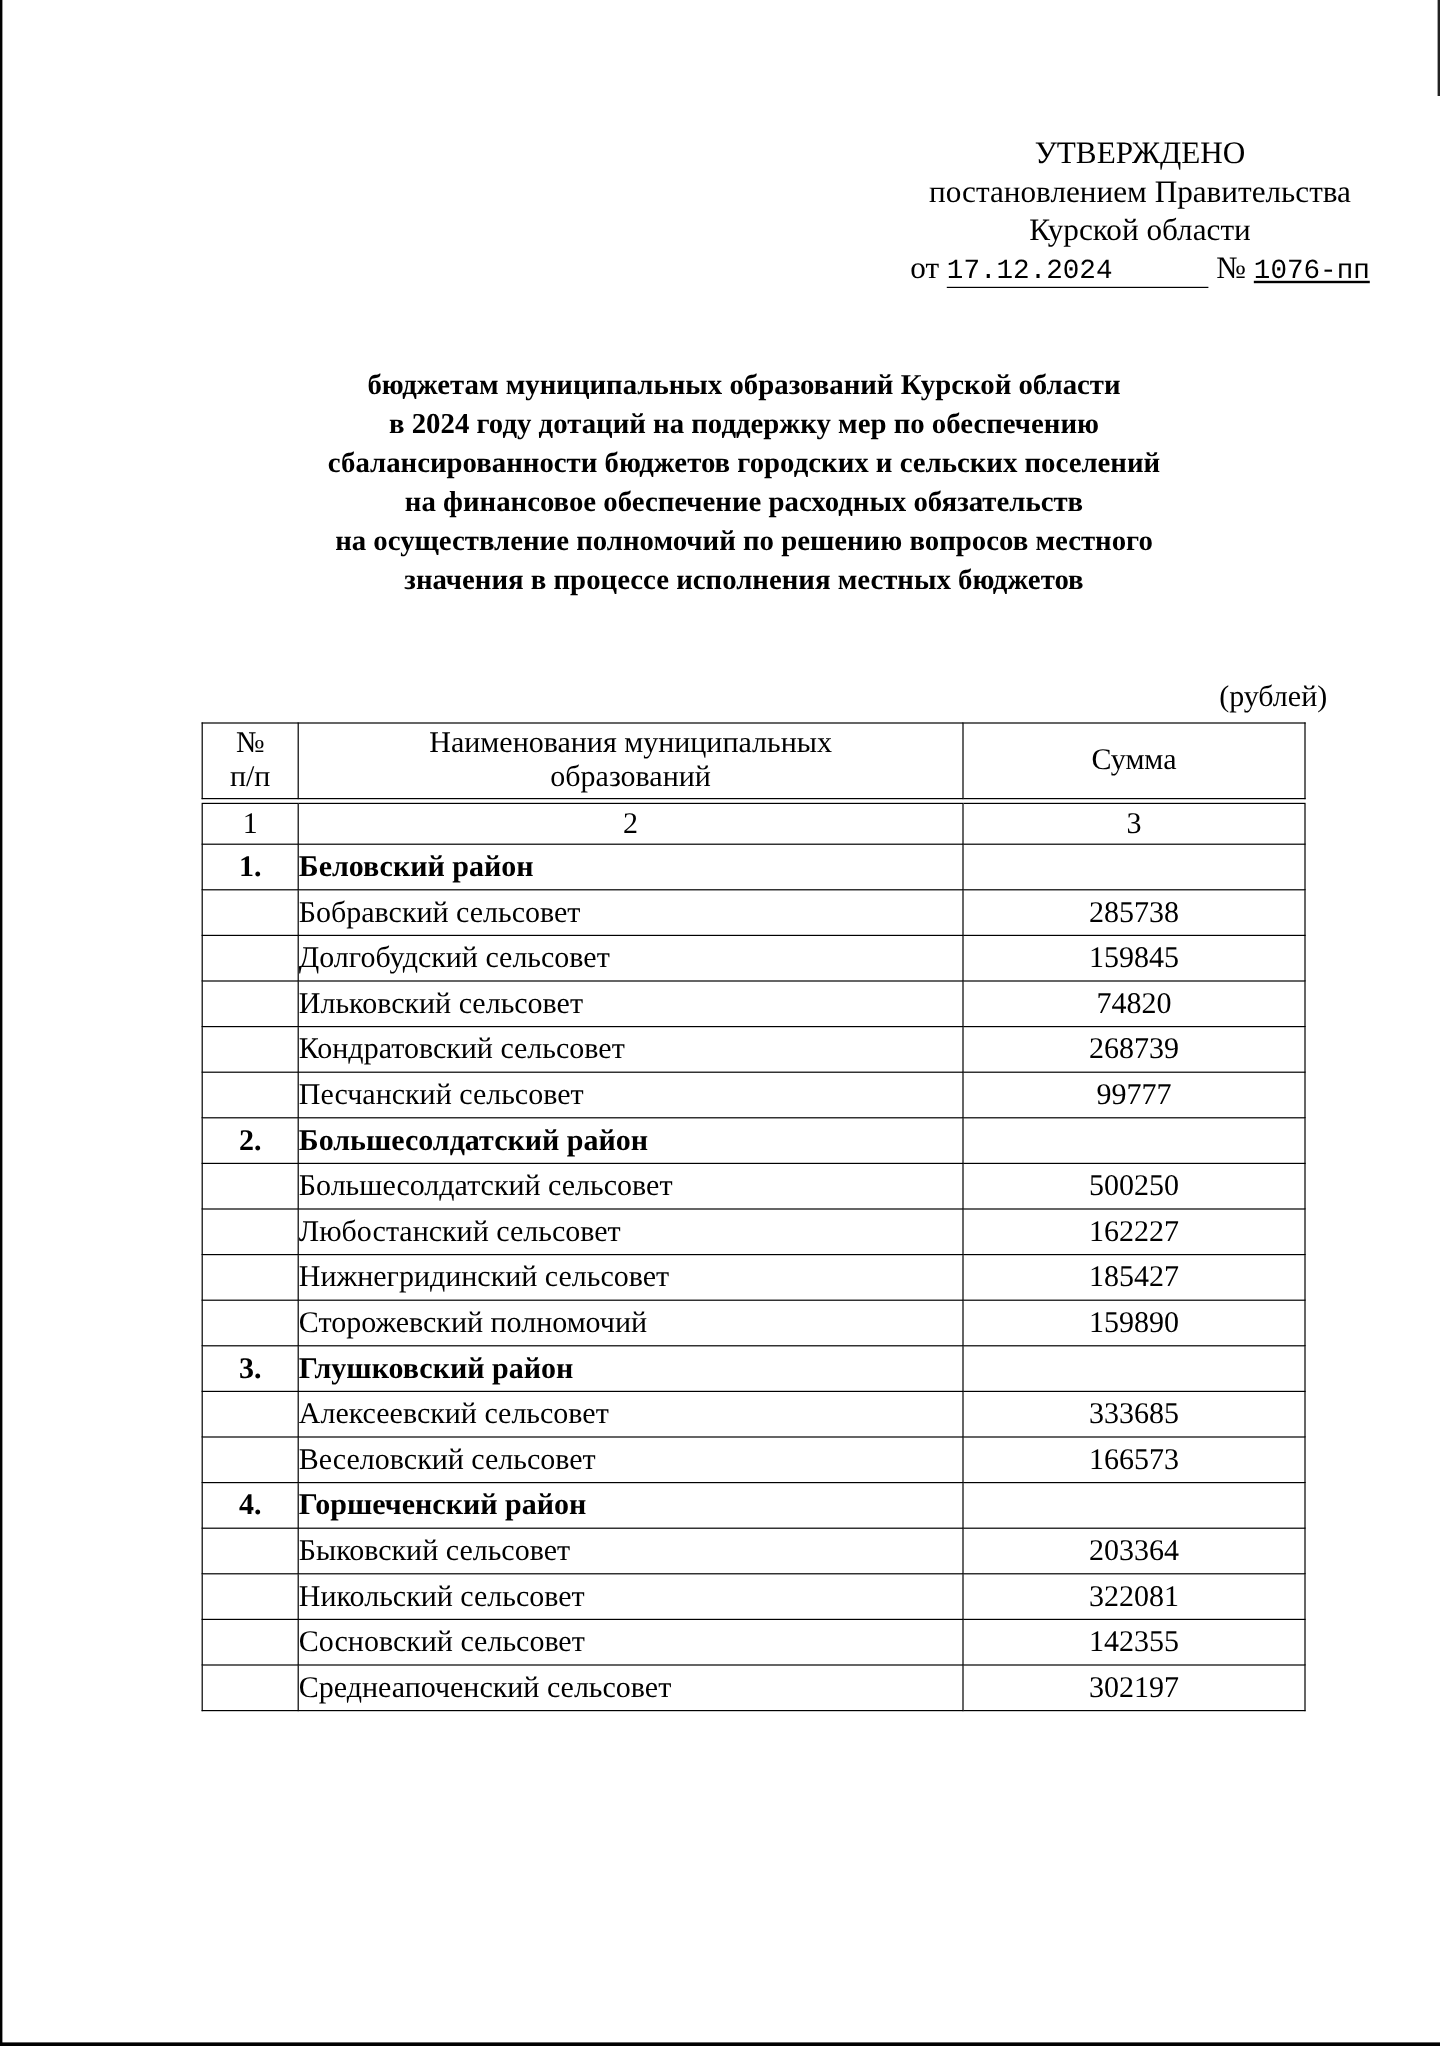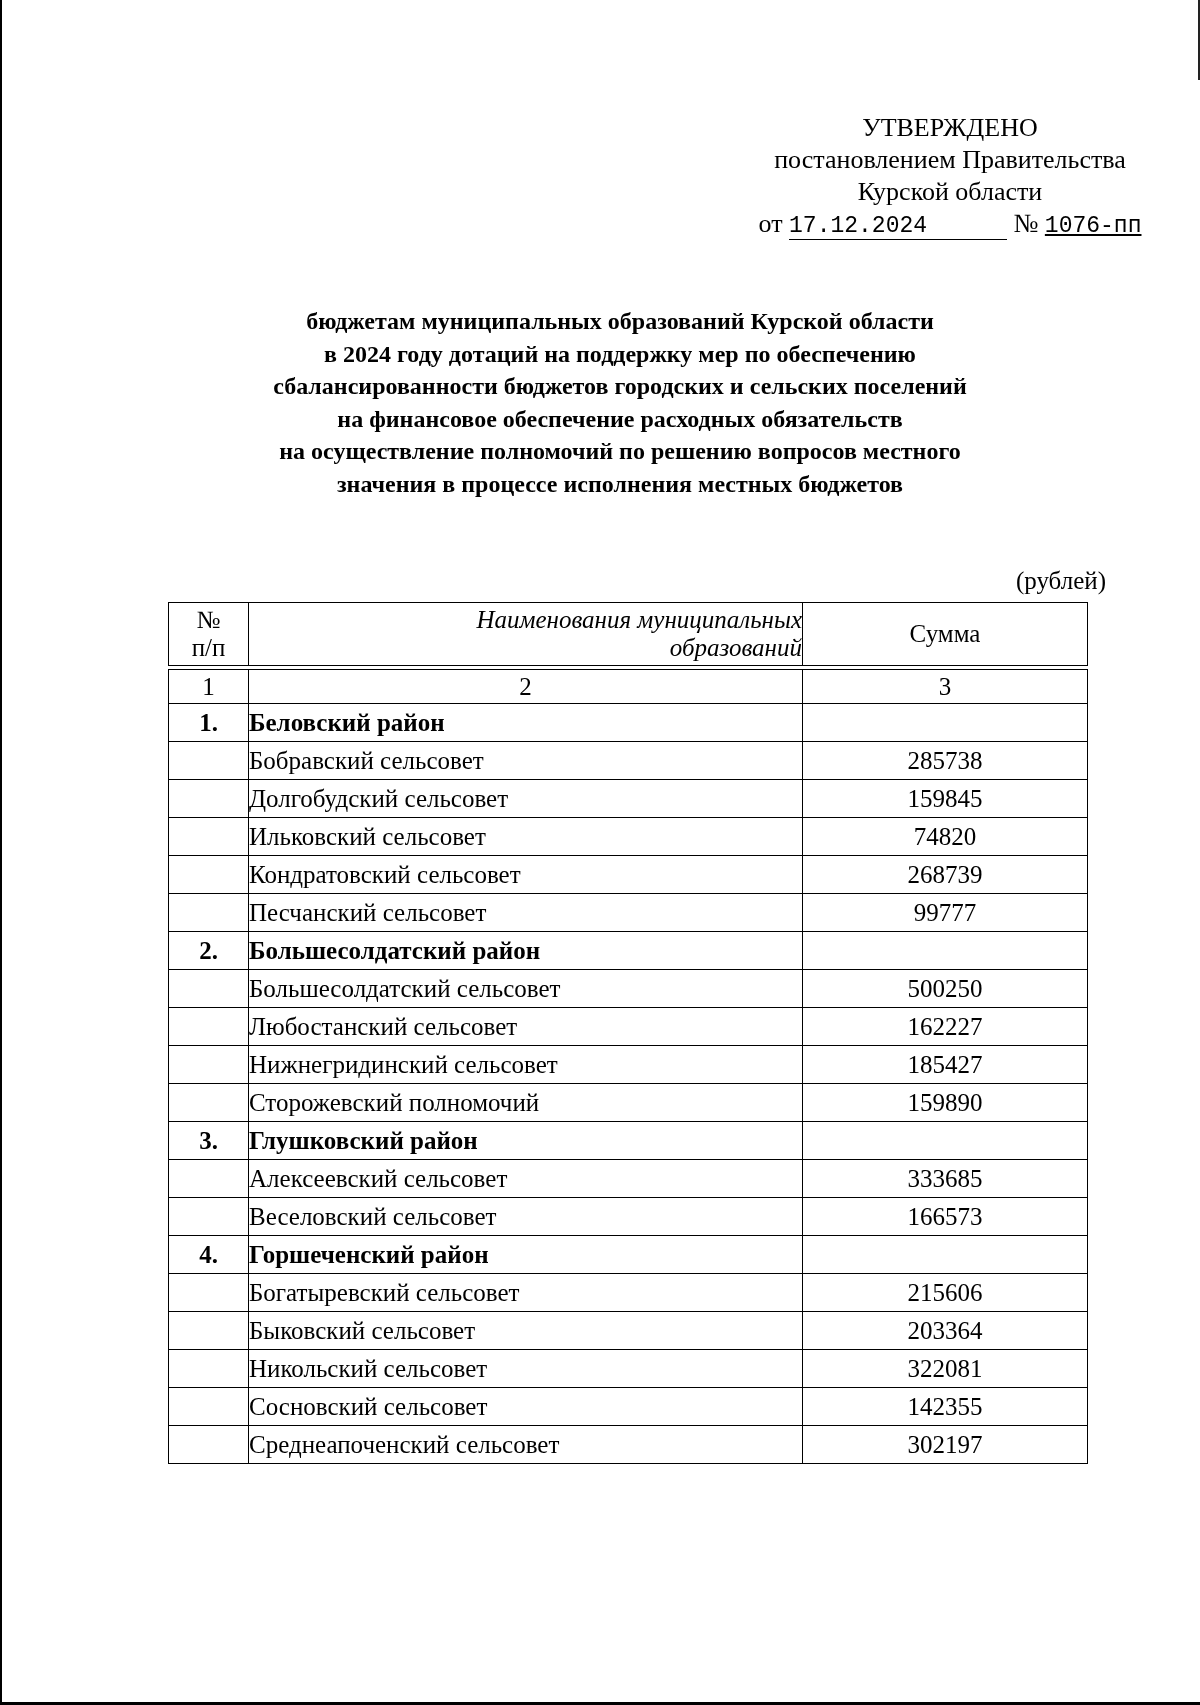--- a/index.html
+++ b/index.html
@@ -33,21 +33,21 @@
 
   table.grid {
     position: absolute; left: 168px; top: 602px; width: 920px;
     border-collapse: collapse; font-size: 25px;
   }
   table.grid td { border: 1.5px solid #000; padding: 0; height: 37px; }
   table.grid .c1 { width: 79px; text-align: center; }
   table.grid .c2 { width: 553px; text-align: left; }
   table.grid .c3 { text-align: center; }
   table.grid tr.head td { height: 62px; line-height: 28px; }
-  table.grid tr.head .c2 { text-align: right; padding-left: 0; font-style: italic; }
+  table.grid tr.head .c2 { text-align: center; padding-left: 0; }
   table.grid tr.spacer td { height: 3px; border-left: none; border-right: none; }
   table.grid tr.colnum td { height: 33px; }
   table.grid tr.district td { font-weight: bold; }
   table.grid tr.district .c2 { font-size: 25px; }
 </style>
 </head>
 <body>
 
 <div class="edge-left"></div>
 <div class="edge-right"></div>
@@ -169,25 +169,20 @@
         <td class="c2">Веселовский сельсовет</td>
         <td class="c3">166573</td>
       </tr>
       <tr class="district">
         <td class="c1">4.</td>
         <td class="c2">Горшеченский район</td>
         <td class="c3"></td>
       </tr>
       <tr>
         <td class="c1"></td>
-        <td class="c2">Богатыревский сельсовет</td>
-        <td class="c3">215606</td>
-      </tr>
-      <tr>
-        <td class="c1"></td>
         <td class="c2">Быковский сельсовет</td>
         <td class="c3">203364</td>
       </tr>
       <tr>
         <td class="c1"></td>
         <td class="c2">Никольский сельсовет</td>
         <td class="c3">322081</td>
       </tr>
       <tr>
         <td class="c1"></td>

